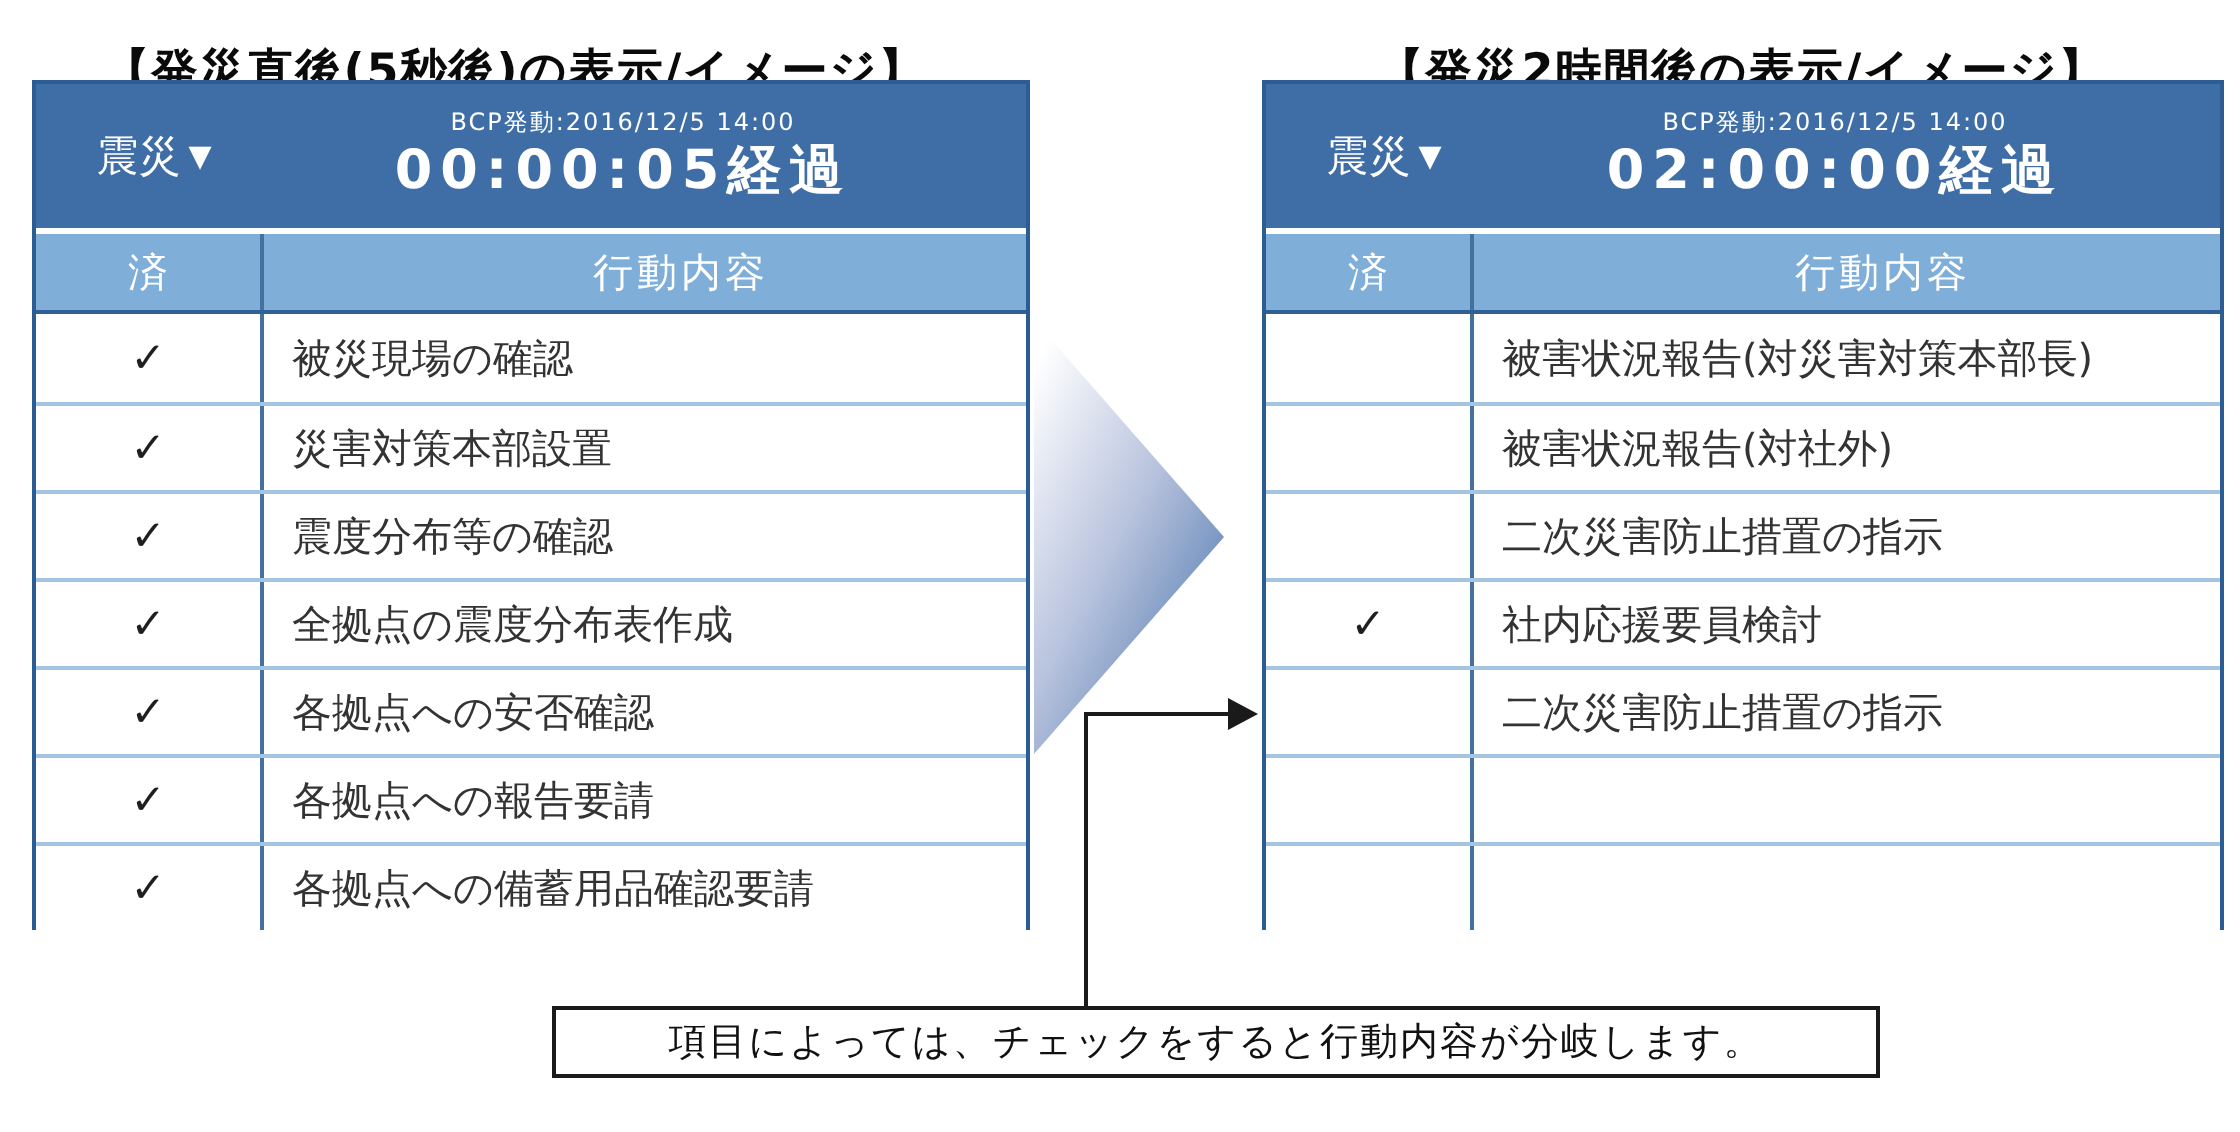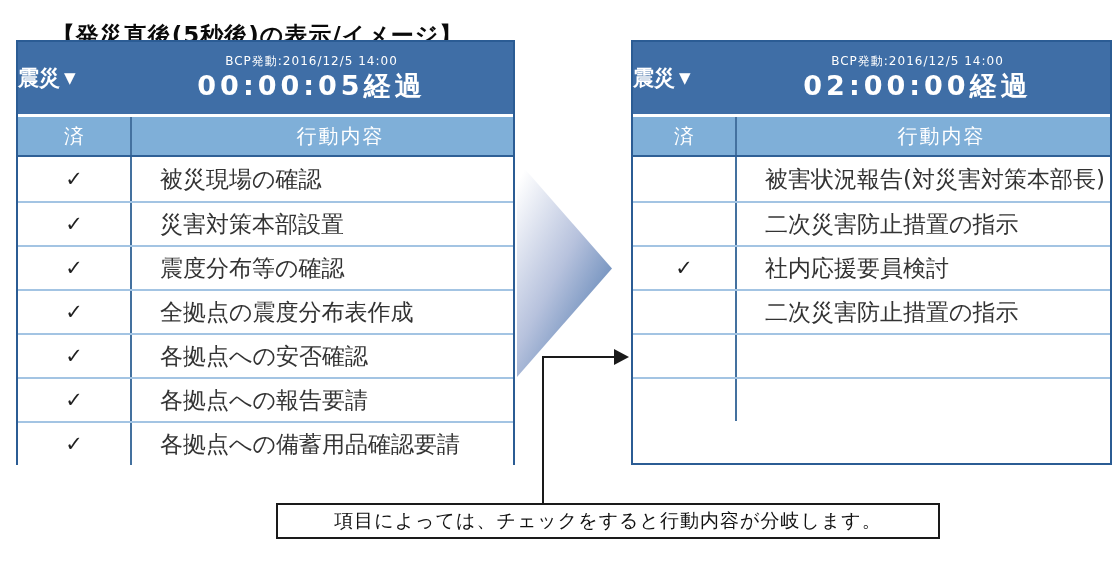--- a/index.html
+++ b/index.html
@@ -9,64 +9,65 @@
   .panel-title { position:absolute; top:4px; font-size:23px; font-weight:bold; color:#0a0a0a;
                  text-align:center; white-space:nowrap; letter-spacing:1px;margin-top:16px; }
   .pt-left  { left:0px;  width:515px; }
   .pt-right { left:628px; width:486px; }
 
   .bcp-table { position:absolute; top:40px; height:425px; border:2px solid #2b5c94; background:#fff; }
   .t-left  { left:16px;  width:499px; }
   .t-right { left:631px; width:481px; }
 
   .table-header { height:72px; background:#3f6ea6; display:flex; align-items:center; color:#fff; }
-  .disaster-cell { width:118px; display:flex; align-items:center; 
-                   font-size:21px; font-weight:bold; gap:4px; cursor:pointer; }
+  .disaster-cell { width:118px; display:flex; align-items:center; justify-content:center;
+                   font-size:21px; font-weight:normal; gap:4px; cursor:pointer; }
   .dd-icon { font-size:15px; }
   .header-center { flex:1; display:flex; flex-direction:column; align-items:center; justify-content:center;
                    padding-right:26px; line-height:1.25; }
   .bcp-line { font-size:12px; font-weight:normal; letter-spacing:1px; }
   .elapsed-line { font-size:27px; font-weight:bold; letter-spacing:4px; }
 
   .header-gap { height:3px; background:#fff; }
 
   .subheader { height:40px; background:#7fafd8; display:flex; color:#fff; font-size:20px;
                border-bottom:2px solid #2f6096; }
   .sub-done { display:flex; align-items:center; justify-content:center; border-right:2px solid #44719f; }
   .sub-action { flex:1; display:flex; align-items:center; justify-content:center; letter-spacing:2px;padding-left:36px; }
 
   .t-left  .done-w { width:114px; }
   .t-right .done-w { width:104px; }
 
   .row { height:44px; display:flex; background:#fff; }
   .row + .row { border-top:2px solid #a3c4e3; }
   .done-cell { display:flex; align-items:center; justify-content:center;
                border-right:2px solid #44719f; font-size:21px; color:#1f1f1f; cursor:pointer; }
-  .action-cell { flex:1; display:flex; align-items:center; padding-left:28px;
-                 font-size:23px; color:#333; white-space:nowrap; overflow:hidden; }
+  .action-cell { flex:1; display:flex; align-items:center; padding-left:14px;
+                 font-size:20px; color:#333; white-space:nowrap; overflow:hidden; }
 
   .big-arrow { position:absolute; left:517px; top:160px; width:95px; height:217px;
                background:linear-gradient(118deg,#ffffff 6%,#b7c2dd 48%,#3e6da7 97%);
                clip-path:polygon(0 0,100% 50%,0 100%); }
 
   .conn-v { position:absolute; left:542px; top:357px; width:2px; height:172px; background:#1a1a1a; }
   .conn-h { position:absolute; left:542px; top:356px; width:74px; height:2px; background:#1a1a1a; }
   .conn-head { position:absolute; left:614px; top:349px; width:0; height:0;
                border-left:15px solid #1a1a1a; border-top:8px solid transparent; border-bottom:8px solid transparent; }
 
   .caption-box { position:absolute; left:276px; top:503px; width:664px; height:36px;
                  border:2px solid #1a1a1a; background:#fff; display:flex; align-items:center;
                  justify-content:center; font-size:19px; color:#111; letter-spacing:1px; white-space:nowrap; }
 </style>
 </head>
 <body>
 
 <div class="canvas">
 
   <div class="panel-title pt-left">【発災直後(5秒後)の表示/イメージ】</div>
+  <div class="panel-title pt-right">【発災2時間後の表示/イメージ】</div>
 
   <div class="bcp-table t-left">
     <div class="table-header">
       <div class="disaster-cell">
         <span>震災</span>
         <span class="dd-icon">▼</span>
       </div>
       <div class="header-center">
         <div class="bcp-line">BCP発動:2016/12/5 14:00</div>
         <div class="elapsed-line">00:00:05経過</div>
@@ -122,20 +123,24 @@
     <div class="subheader">
       <div class="sub-done done-w">済</div>
       <div class="sub-action">行動内容</div>
     </div>
     <div class="row">
       <div class="done-cell done-w"></div>
       <div class="action-cell">被害状況報告(対災害対策本部長)</div>
     </div>
     <div class="row">
       <div class="done-cell done-w"></div>
+      <div class="action-cell">被害状況報告(対社外)</div>
+    </div>
+    <div class="row">
+      <div class="done-cell done-w"></div>
       <div class="action-cell">二次災害防止措置の指示</div>
     </div>
     <div class="row">
       <div class="done-cell done-w">✓</div>
       <div class="action-cell">社内応援要員検討</div>
     </div>
     <div class="row">
       <div class="done-cell done-w"></div>
       <div class="action-cell">二次災害防止措置の指示</div>
     </div>

